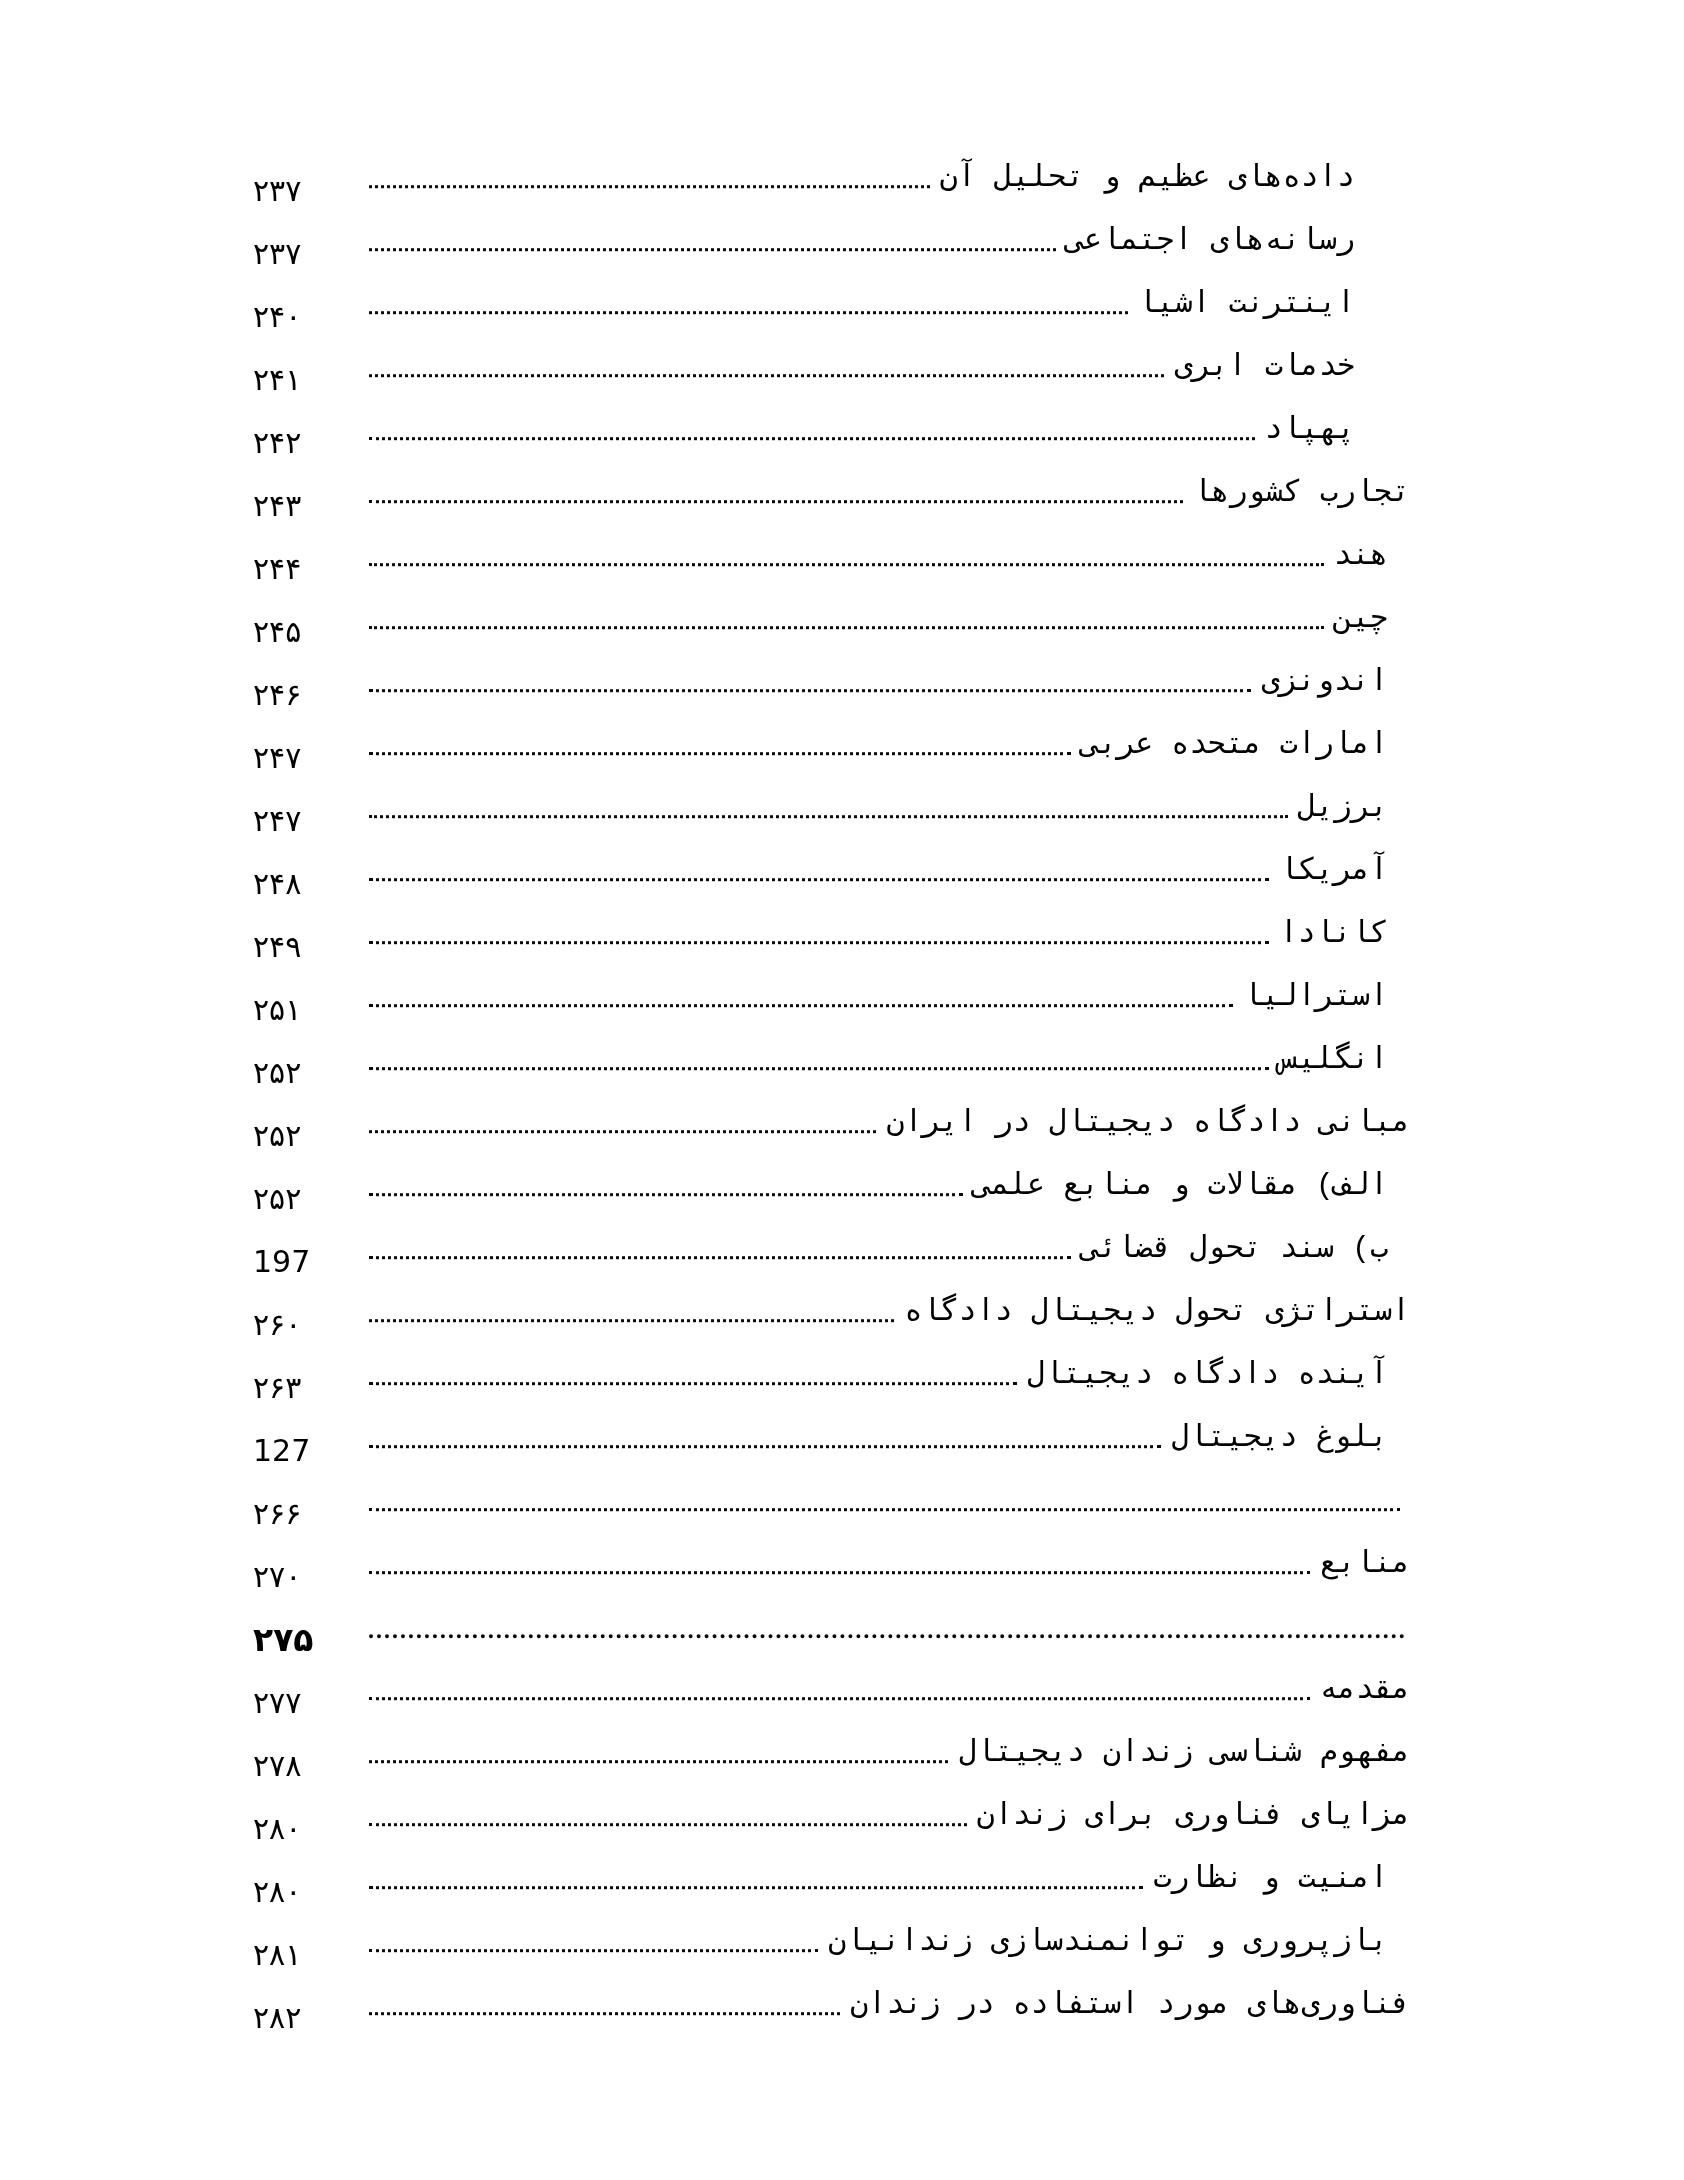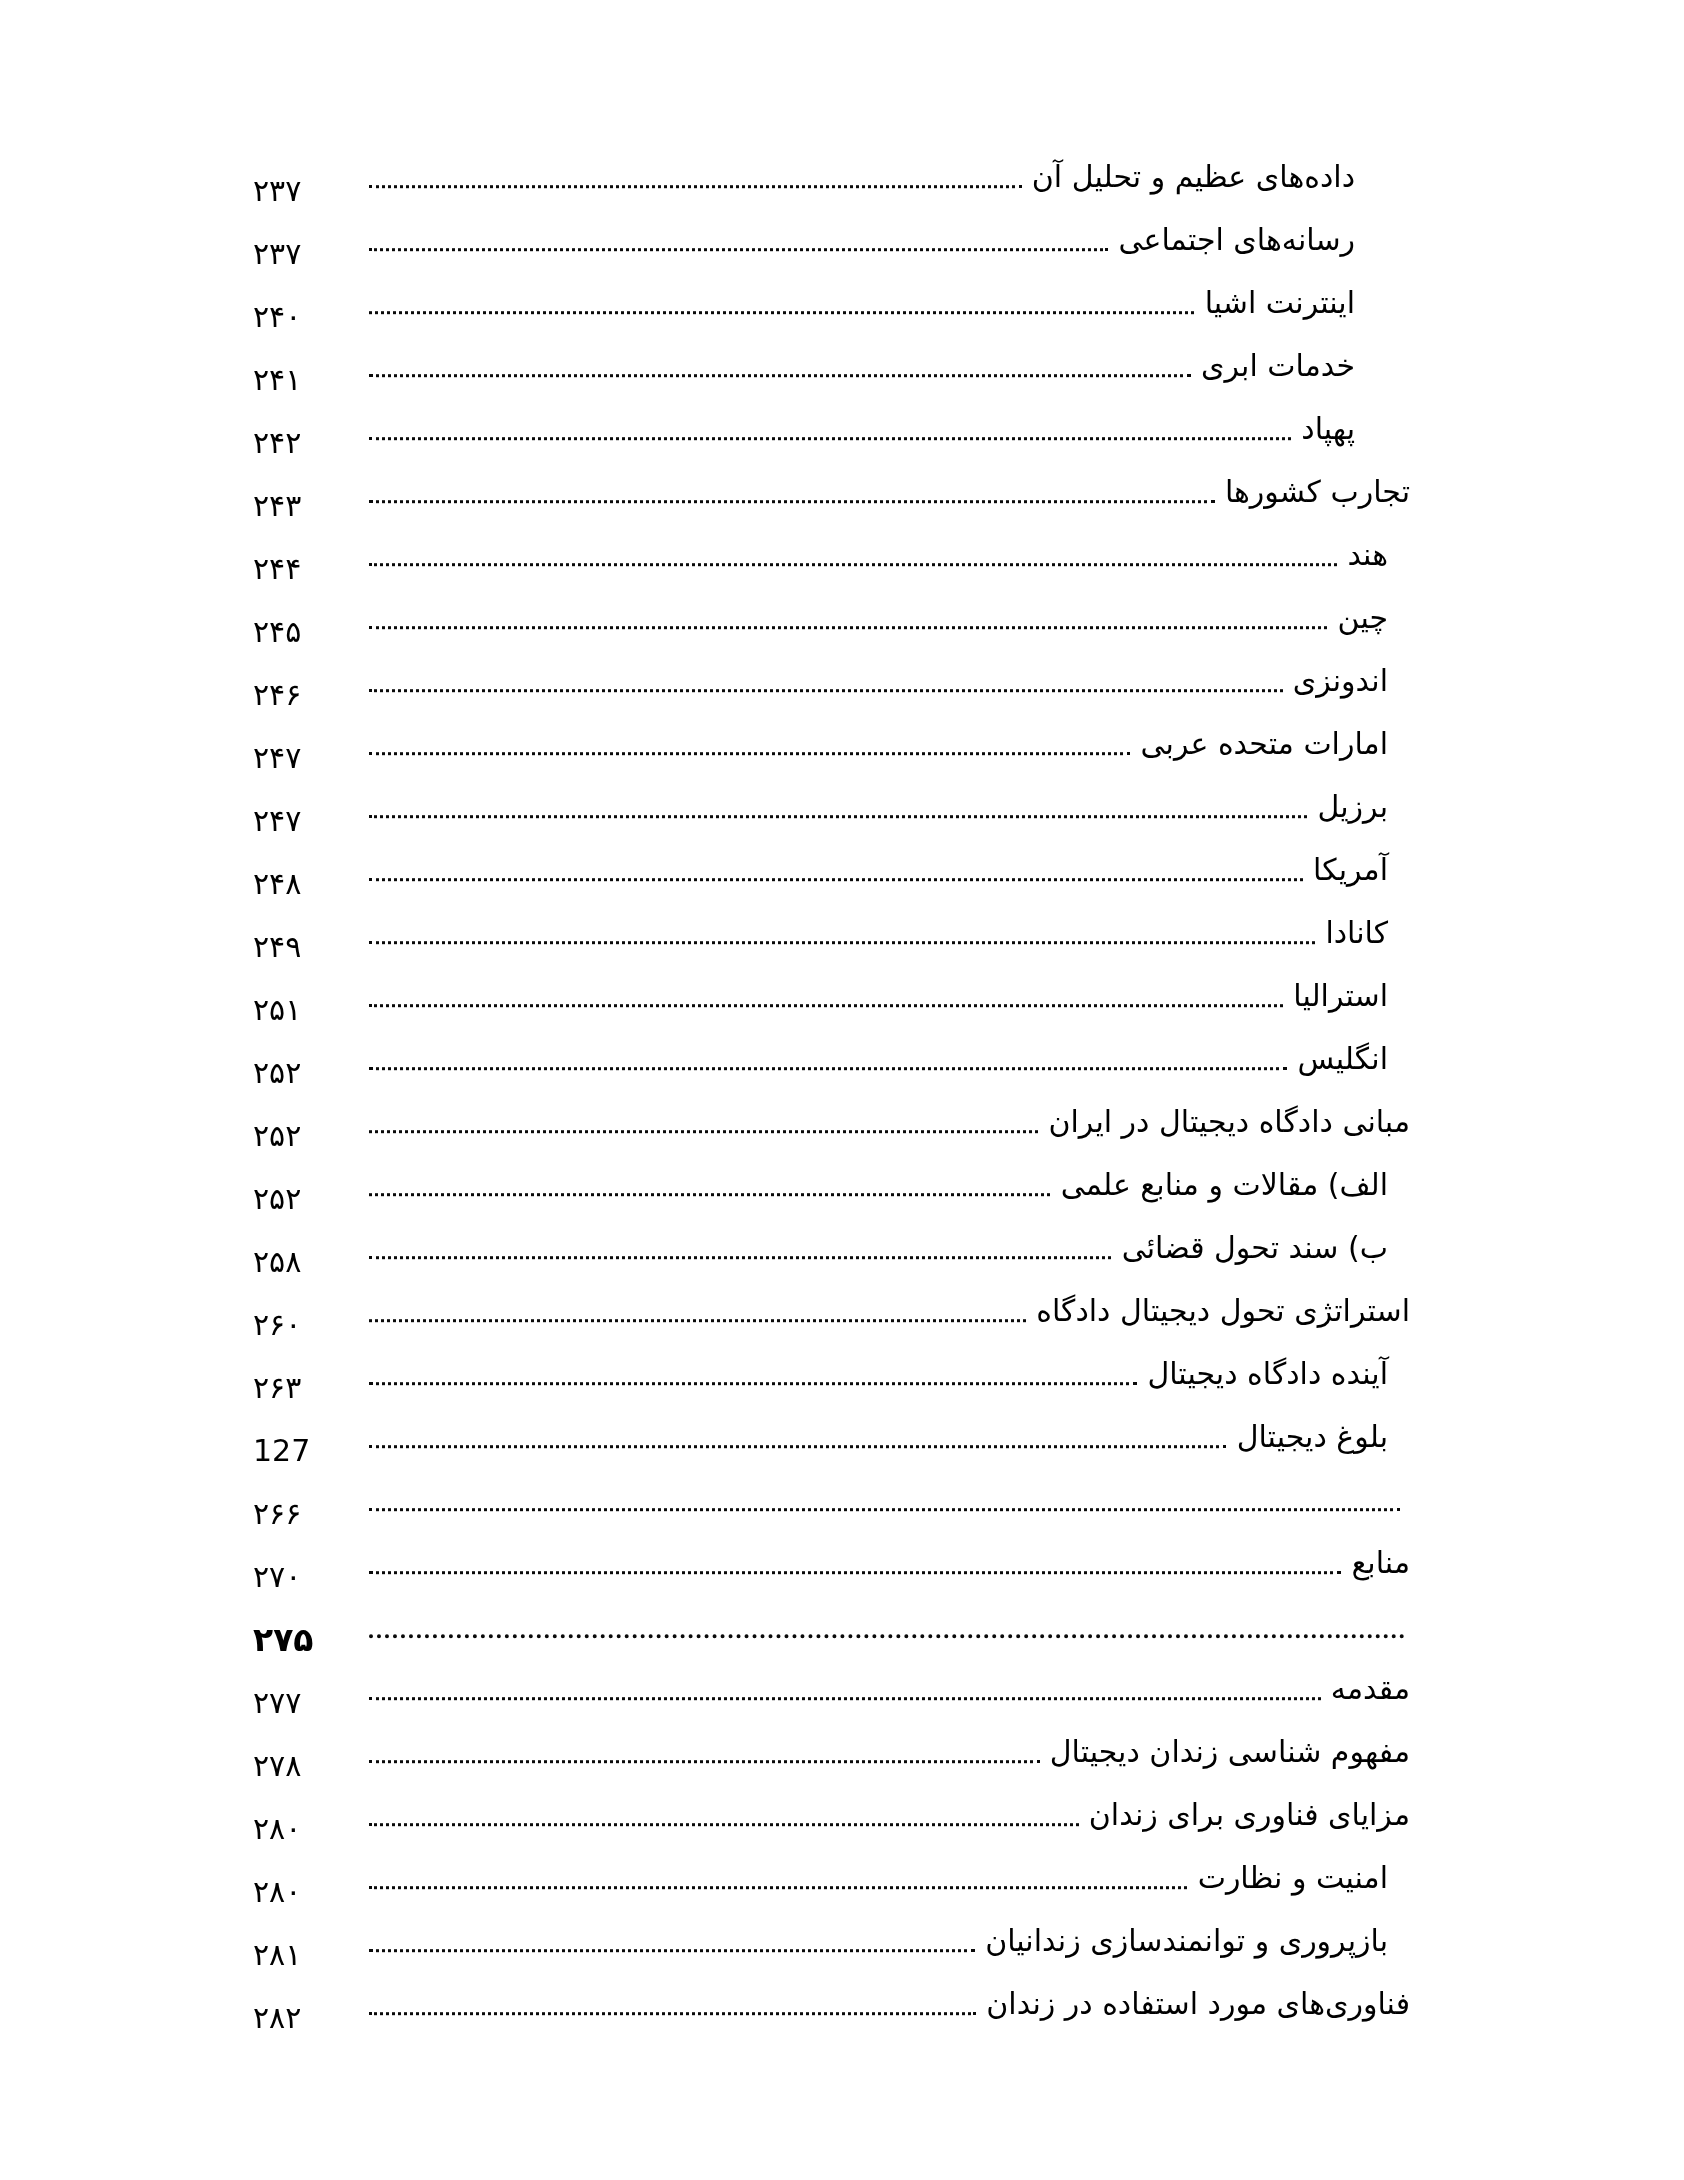--- a/index.html
+++ b/index.html
@@ -25,20 +25,21 @@
   }
   .row {
     display: flex;
     align-items: center;
     height: 63px;
     font-size: 30px;
     white-space: nowrap;
   }
   .row .title {
     flex: 0 0 auto;
+    font-family: Liberation Mono, monospace;
   }
   .row .leader {
     flex: 1 1 auto;
     min-width: 17px;
     margin: 0 10.2px 0 8.5px;
     border-bottom: 3.4px dotted #0a0a0a;
     transform: translateY(10.2px);
   }
   .row .num {
     flex: 0 0 auto;
@@ -161,21 +162,21 @@
 
   <div class="row lvl-1">
     <span class="title">الف) مقالات و منابع علمی</span>
     <span class="leader"></span>
     <span class="num">۲۵۲</span>
   </div>
 
   <div class="row lvl-1">
     <span class="title">ب) سند تحول قضائی</span>
     <span class="leader"></span>
-    <span class="num">۲۵۸</span>
+    <span class="num">197</span>
   </div>
 
   <div class="row lvl-0">
     <span class="title">استراتژی تحول دیجیتال دادگاه</span>
     <span class="leader"></span>
     <span class="num">۲۶۰</span>
   </div>
 
   <div class="row lvl-1">
     <span class="title">آینده دادگاه دیجیتال</span>

